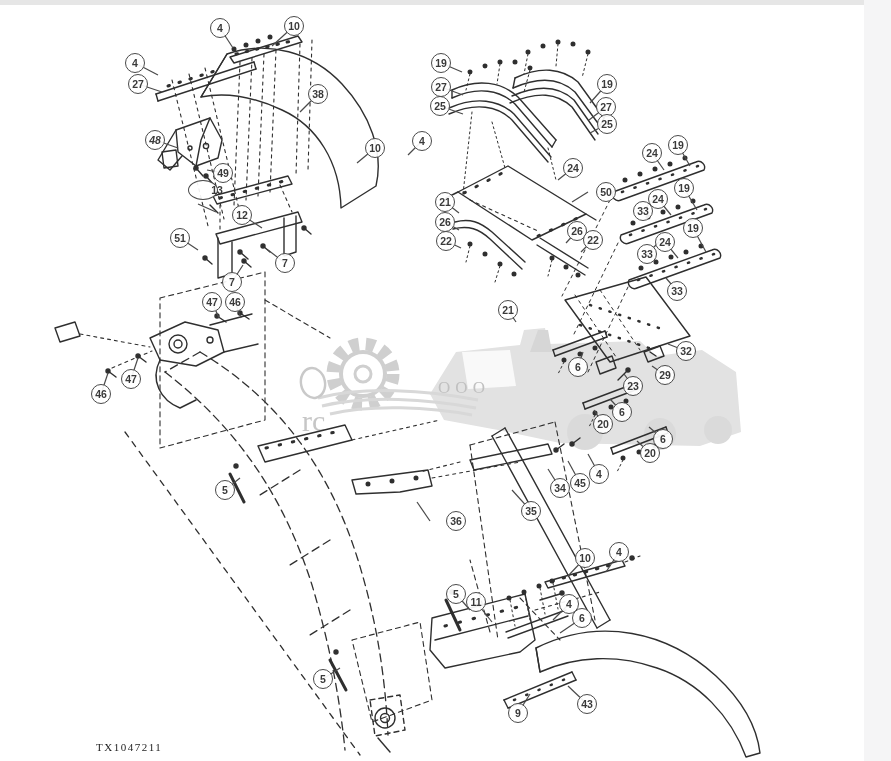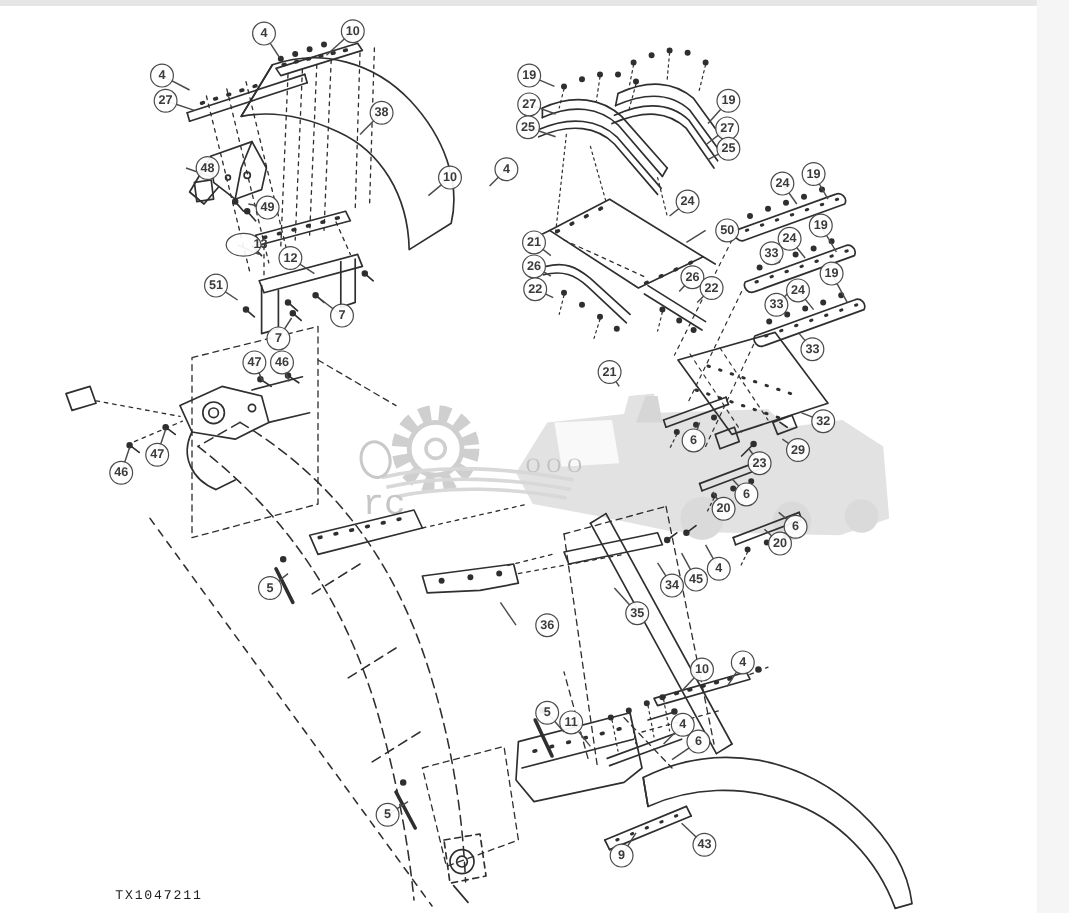--- a/index.html
+++ b/index.html
@@ -10,22 +10,22 @@
   .layer{position:absolute;left:0;top:0;width:891px;height:761px;}
   svg.layer{pointer-events:none;}
   .callout{position:absolute;width:20px;height:20px;border:1.6px solid #4a4a4a;border-radius:50%;
            background:rgba(255,255,255,.92);color:#3a3a3a;font-size:10.5px;font-weight:bold;
            display:flex;align-items:center;justify-content:center;box-sizing:border-box;
            font-family:"Liberation Sans",sans-serif;z-index:6;}
   .wm-text{position:absolute;color:#bcbcbc;font-family:"Liberation Serif",serif;z-index:1;}
   #wm-ooo{left:432px;top:378px;width:64px;text-align:center;font-size:17px;letter-spacing:5px;color:#c0c0c0;}
   #wm-name{left:360px;top:392px;width:200px;text-align:center;font-size:35px;font-weight:bold;
            letter-spacing:1px;color:#b7b7b7;}
-  #wm-frag{left:302px;top:404px;font-size:30px;font-family:Liberation Mono, monospace;color:#c6c6c6;text-align:center;}
-  .code{position:absolute;left:96px;top:741px;font-family:Liberation Mono, monospace;
+  #wm-frag{left:302px;top:404px;font-size:30px;font-family:Liberation Serif, serif;color:#c6c6c6;text-align:center;}
+  .code{position:absolute;left:96px;top:741px;font-family:Liberation Serif, serif;
         font-size:11px;letter-spacing:1.5px;color:#1f1f1f;z-index:5;}
 </style>
 </head>
 <body>
 
 <div class="screen">
 
   <div class="top-strip"></div>
   <div class="right-strip"></div>
 
@@ -465,26 +465,26 @@
       <line x1="518" y1="713" x2="530" y2="694"></line>
       <line x1="587" y1="704" x2="568" y2="686"></line>
       <line x1="323" y1="679" x2="340" y2="668"></line>
     </svg>
 
   <div class="layer" id="callout-layer" style="z-index:4">
       <div class="callout" style="left: 210px; top: 18px;">4</div>
       <div class="callout" style="left: 284px; top: 16px;">10</div>
       <div class="callout" style="left: 125px; top: 53px;">4</div>
       <div class="callout" style="left: 128px; top: 74px;">27</div>
-      <div class="callout" style="left: 163px; top: 130px;">48</div>
+      <div class="callout" style="left: 145px; top: 130px; font-style: italic;">48</div>
       <div class="callout" style="left: 308px; top: 84px;">38</div>
       <div class="callout" style="left: 213px; top: 163px;">49</div>
       <div class="callout" style="left: 365px; top: 138px;">10</div>
       <div class="callout" style="left: 412px; top: 131px;">4</div>
-      <div class="callout" style="left: 188px; top: 194px; padding-left: 28px;">13</div>
+      <div class="callout" style="left: 188px; top: 180px; padding-left: 28px;">13</div>
       <div class="callout" style="left: 232px; top: 205px;">12</div>
       <div class="callout" style="left: 170px; top: 228px;">51</div>
       <div class="callout" style="left: 275px; top: 253px;">7</div>
       <div class="callout" style="left: 222px; top: 272px;">7</div>
       <div class="callout" style="left: 202px; top: 292px;">47</div>
       <div class="callout" style="left: 225px; top: 292px;">46</div>
       <div class="callout" style="left: 121px; top: 369px;">47</div>
       <div class="callout" style="left: 91px; top: 384px;">46</div>
       <div class="callout" style="left: 215px; top: 480px;">5</div>
       <div class="callout" style="left: 431px; top: 53px;">19</div>

